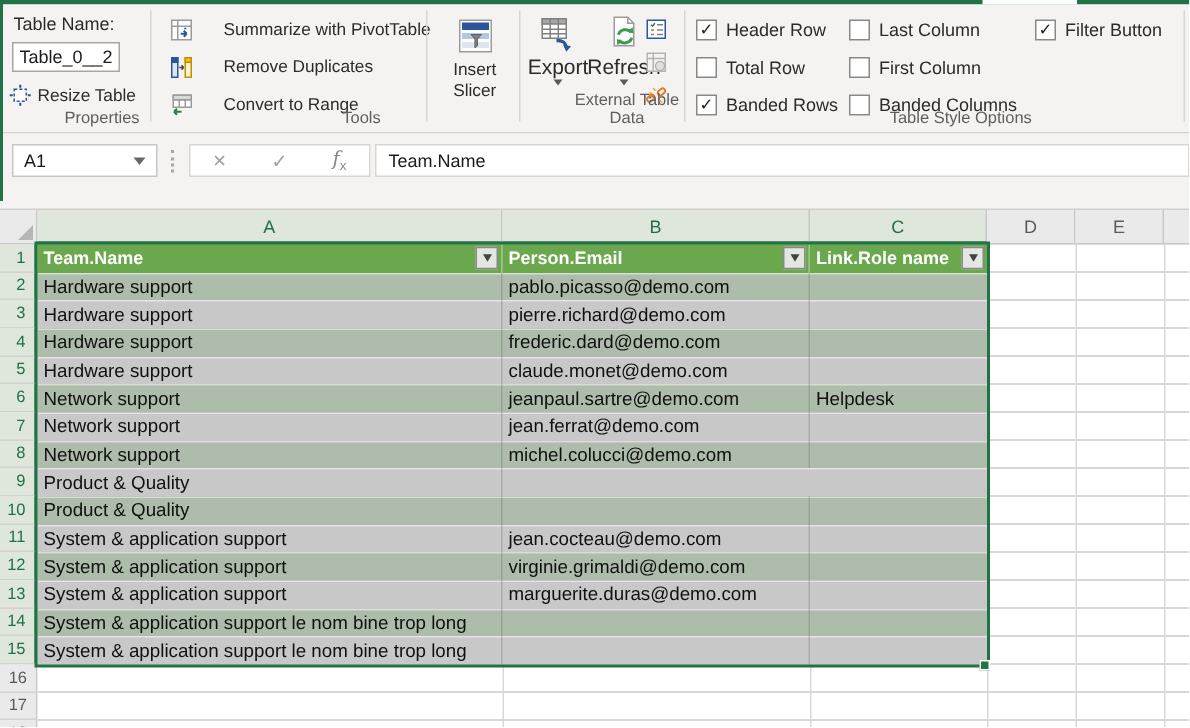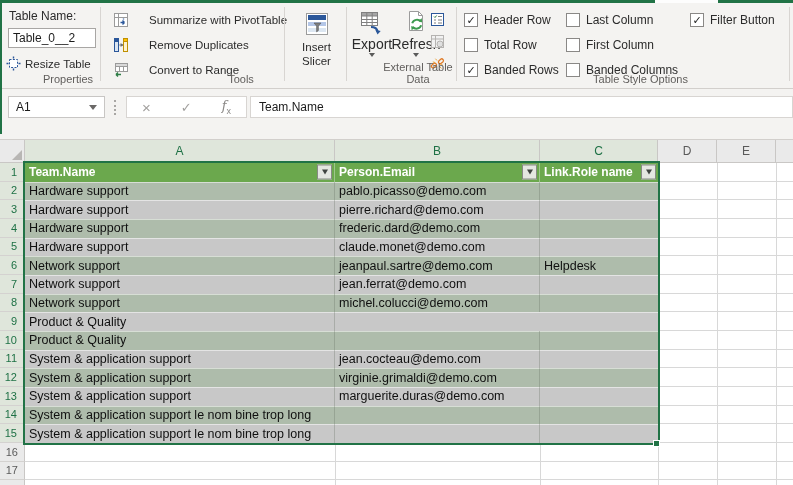--- a/index.html
+++ b/index.html
@@ -15,21 +15,21 @@
   
   .ribbon{position:absolute;left:0;top:3px;width:793px;height:86px;background:#f4f3f1;
     border-bottom:1px solid #d2cfcc;}
   .vsep{position:absolute;top:4px;height:74px;width:1px;background:#d8d5d2;}
   .s1{left:100px}.s2{left:284px}.s3{left:346px}.s4{left:456px}.s5{left:789px}
   .grp-label{position:absolute;bottom:3px;font-size:11px;color:#605e5c;text-align:center;padding-left:36px;}
   .gl-props{left:0;width:100px}.gl-tools{left:100px;width:246px}
   .gl-ext{left:340px;width:120px}.gl-opts{left:456px;width:333px}
 
   .tn-label{position:absolute;left:9px;top:6px;font-size:12px;}
-  .tn-input{position:absolute;left:8px;top:25px;width:88px;height:20px;border:1px solid #a8a6a4;
+  .tn-input{position:absolute;left:8px;top:25px;width:72px;height:20px;border:1px solid #a8a6a4;
     background:#fff;font-size:12px;font-family:"Liberation Sans",sans-serif;padding:0 4px;color:#1b1b1b;}
   .resize-btn{position:absolute;left:6px;top:53px;display:flex;align-items:center;gap:4px;font-size:11.5px;cursor:default;}
 
   .tool-item{position:absolute;display:flex;align-items:center;gap:20px;font-size:11.5px;white-space:nowrap;cursor:default;}
   .ti0{left:113px;top:9px}.ti1{left:113px;top:34px}.ti2{left:113px;top:59px}
 
   .slicer-btn{position:absolute;left:289px;top:6px;width:55px;height:74px;text-align:center;
     font-size:11.5px;line-height:14px;cursor:default;}
   .slicer-btn .icon{display:block;margin:2px auto 3px;}
 

